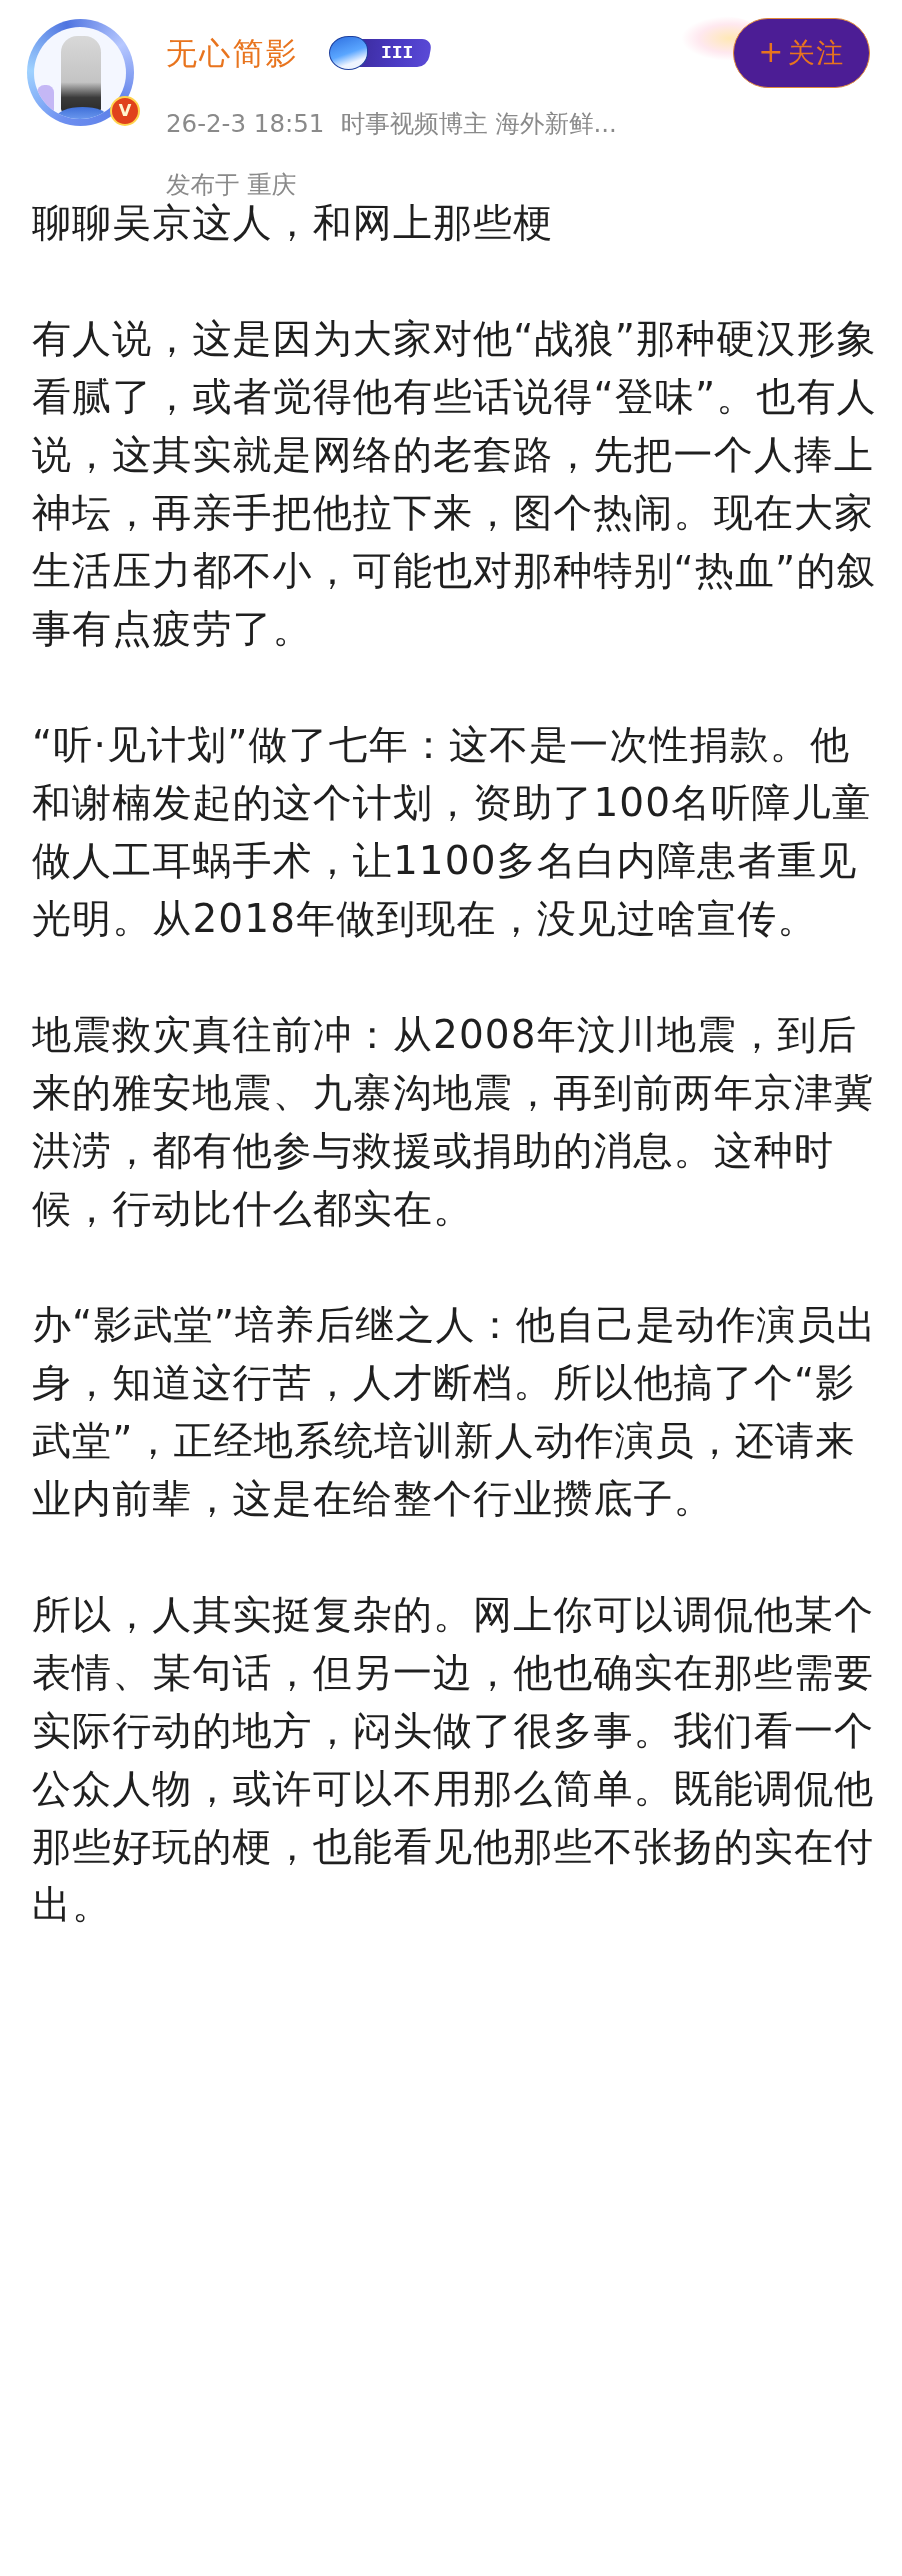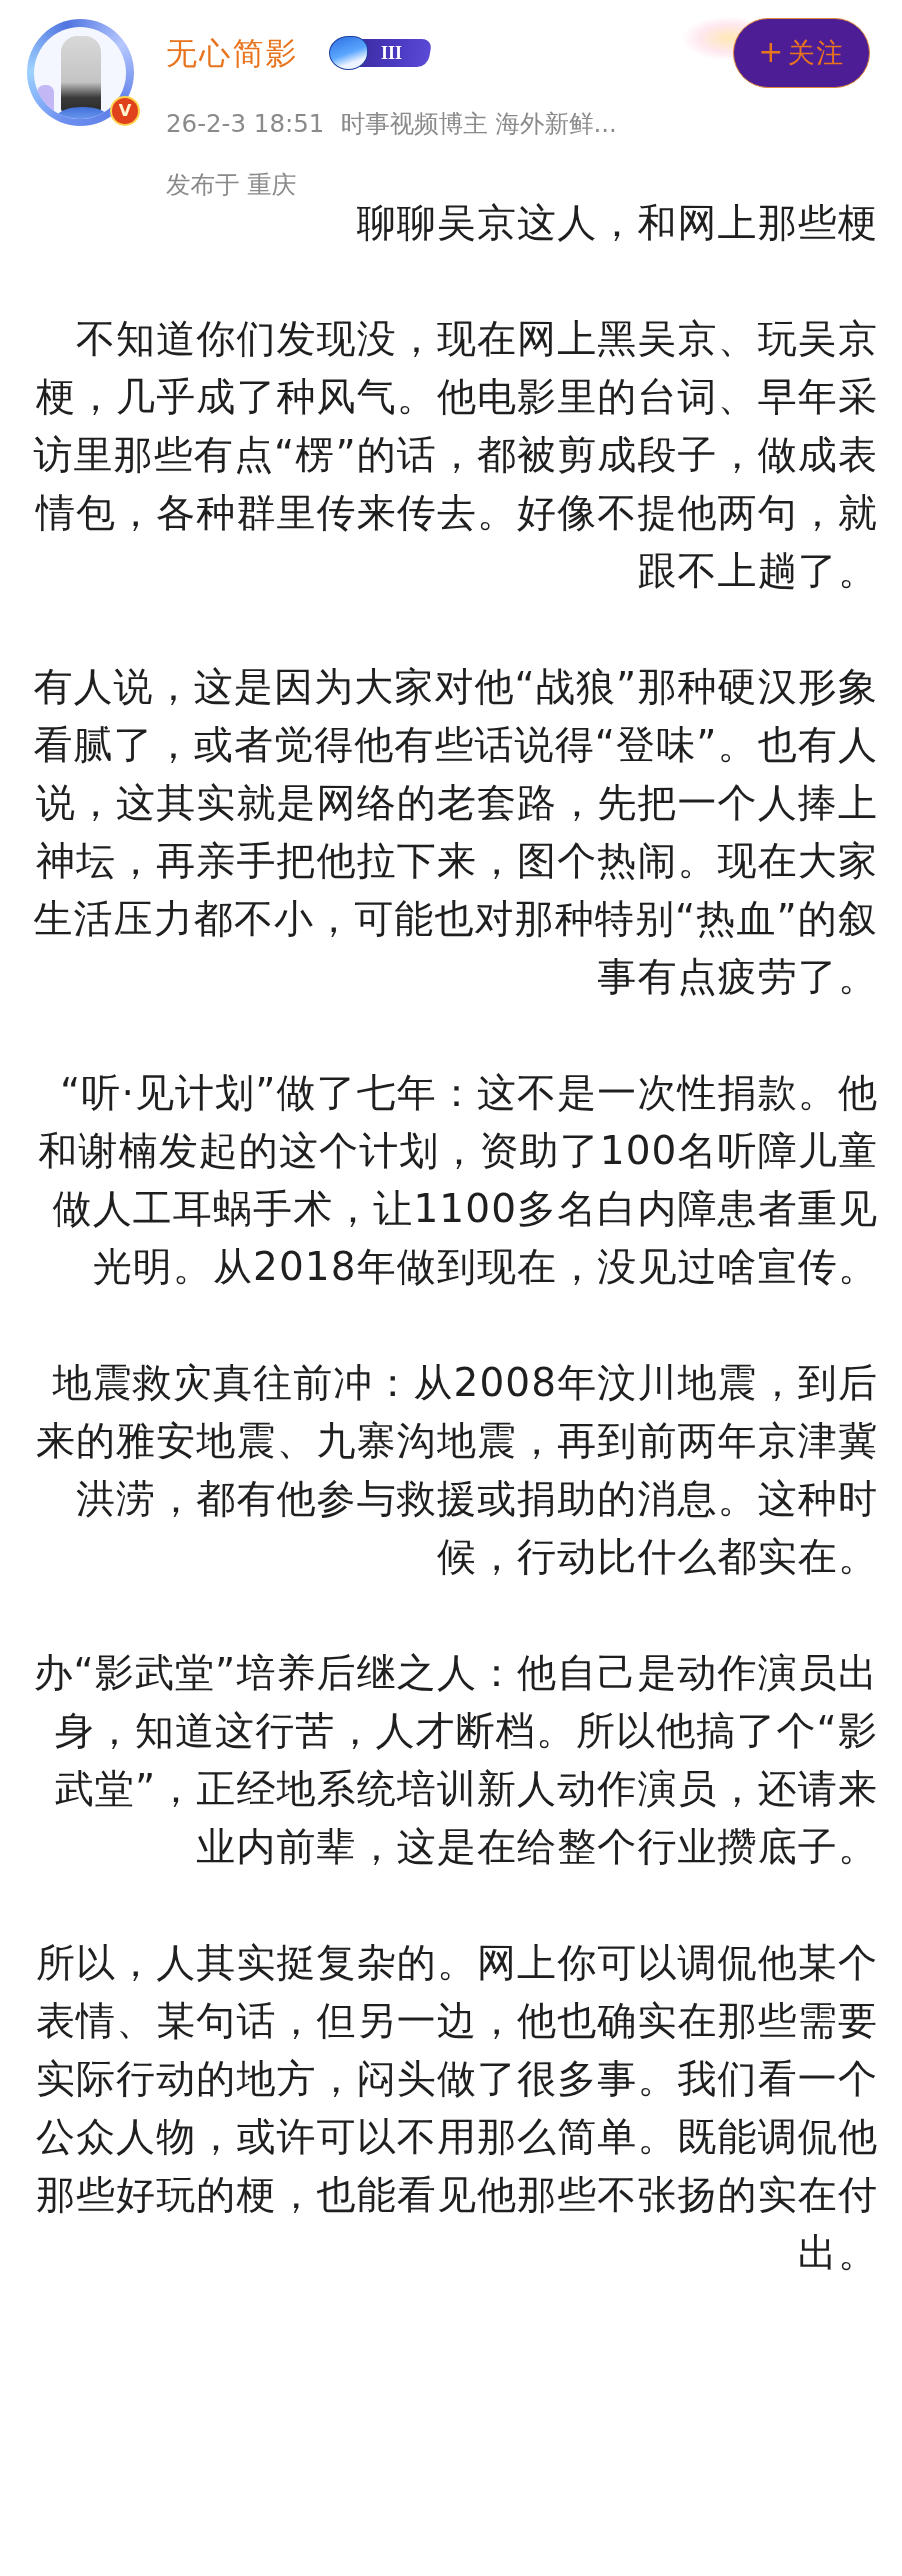--- a/index.html
+++ b/index.html
@@ -97,21 +97,21 @@
       position: absolute;
       left: 22px; top: 4.5px;
       width: 79px; height: 28px;
       border-radius: 6px 10.4px 10.4px 6px;
       background: linear-gradient(90deg, #3a2a9a, #4b3bc4 60%, #5a4ad6);
       transform: skewX(-10deg);
     }
     .level-text {
       position: absolute;
       left: 52px; top: 4.5px;
-      font-family: Liberation Serif, serif;
+      font-family: Liberation Mono, monospace;
       font-weight: bold;
       font-size: 18px;
       line-height: 28px;
       color: #ffffff;
     }
     .level-whale {
       position: absolute;
       left: 0; top: 1.5px;
       width: 39px; height: 34px;
       border-radius: 50% 40% 50% 50%;
@@ -161,21 +161,20 @@
     
     .post-body {
       position: absolute;
       left: 32px;
       top: 194px;
       width: 846px;
       font-size: 39px;
       line-height: 58px;
       color: #1f1f1f;
       letter-spacing: 1.1px;
-      text-align: right;
     }
     .post-body p {
       margin: 0 0 58px 0;
       padding: 0;
       word-break: break-all;
     }
     .post-body p:last-child { margin-bottom: 16px; }
   </style>
 </head>
 <body>
@@ -205,20 +204,19 @@
   <div class="meta-line meta-location">发布于 重庆</div>
 
   <div class="follow-sparkle"></div>
   <div class="follow-button">
     <span class="follow-plus">+</span><span>关注</span>
   </div>
 </div>
 
 <div class="post-body">
   <p>聊聊吴京这人，和网上那些梗</p>
-  <p>不知道你们发现没，现在网上黑吴京、玩吴京梗，几乎成了种风气。他电影里的台词、早年采访里那些有点“楞”的话，都被剪成段子，做成表情包，各种群里传来传去。好像不提他两句，就跟不上趟了。</p>
   <p>有人说，这是因为大家对他“战狼”那种硬汉形象看腻了，或者觉得他有些话说得“登味”。也有人说，这其实就是网络的老套路，先把一个人捧上神坛，再亲手把他拉下来，图个热闹。现在大家生活压力都不小，可能也对那种特别“热血”的叙事有点疲劳了。</p>
   <p>“听·见计划”做了七年：这不是一次性捐款。他和谢楠发起的这个计划，资助了100名听障儿童做人工耳蜗手术，让1100多名白内障患者重见光明。从2018年做到现在，没见过啥宣传。</p>
   <p>地震救灾真往前冲：从2008年汶川地震，到后来的雅安地震、九寨沟地震，再到前两年京津冀洪涝，都有他参与救援或捐助的消息。这种时候，行动比什么都实在。</p>
   <p>办“影武堂”培养后继之人：他自己是动作演员出身，知道这行苦，人才断档。所以他搞了个“影武堂”，正经地系统培训新人动作演员，还请来业内前辈，这是在给整个行业攒底子。</p>
   <p>所以，人其实挺复杂的。网上你可以调侃他某个表情、某句话，但另一边，他也确实在那些需要实际行动的地方，闷头做了很多事。我们看一个公众人物，或许可以不用那么简单。既能调侃他那些好玩的梗，也能看见他那些不张扬的实在付出。</p>
 </div>
 
 
 </body></html>

